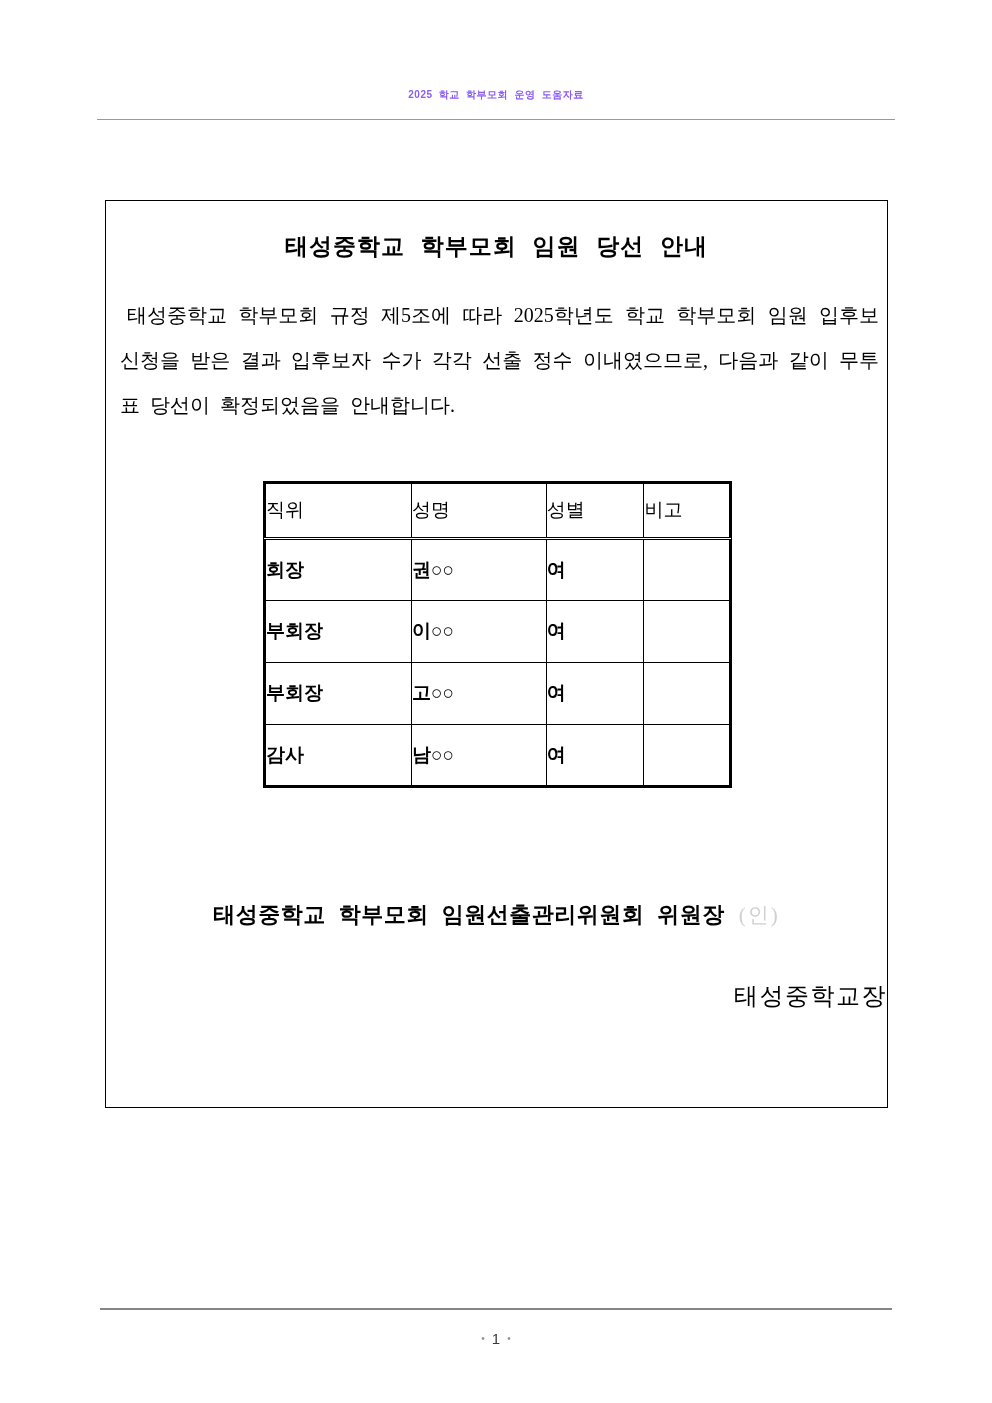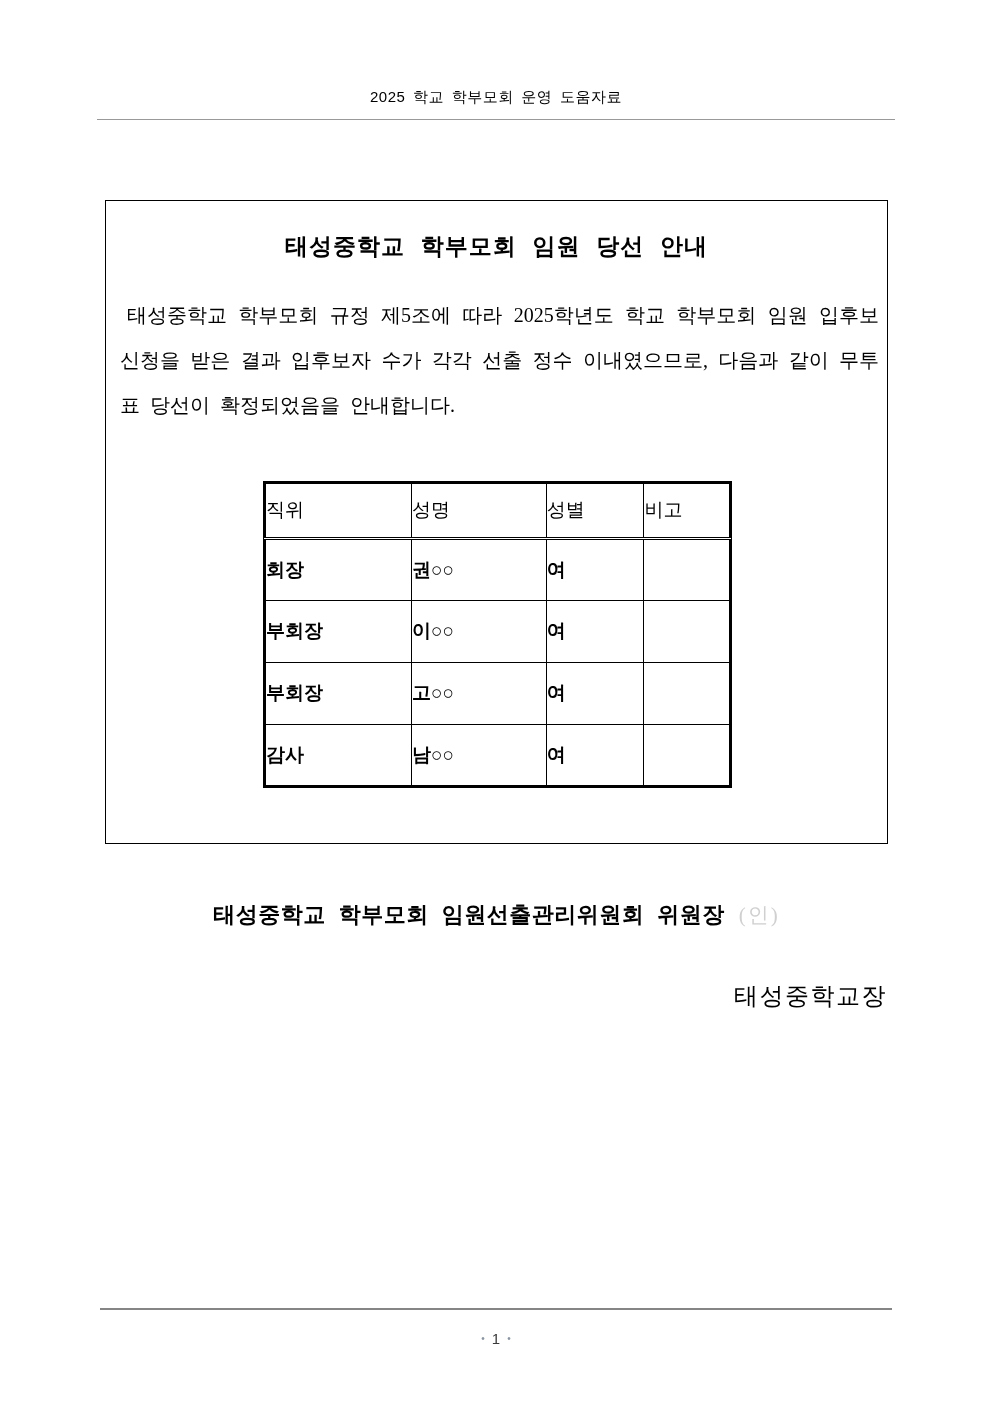--- a/index.html
+++ b/index.html
@@ -14,41 +14,41 @@
   }
 
   
   .page-header-title {
     position: absolute;
     top: 88px;
     left: 0;
     width: 100%;
     text-align: center;
     font-family: "Liberation Sans", "DejaVu Sans", sans-serif;
-    font-weight: normal;
-    font-size: 15px;
-    color: #000000;
+    font-weight: bold;
+    font-size: 10px;
+    color: #8b5cf6;
     letter-spacing: 0.5px;
     word-spacing: 3px;
   }
   .header-rule {
     position: absolute;
     top: 119px;
     left: 97px;
     right: 97px;
     border-top: 1px solid #999999;
   }
 
   
   .notice-box {
     position: absolute;
     left: 105px;
     top: 200px;
     width: 783px;
-    height: 644px;
+    height: 908px;
     border: 1.5px solid #000000;
     background: #ffffff;
   }
   .notice-title {
     position: absolute;
     top: 30px;
     left: 0;
     width: 100%;
     text-align: center;
     font-weight: bold;

